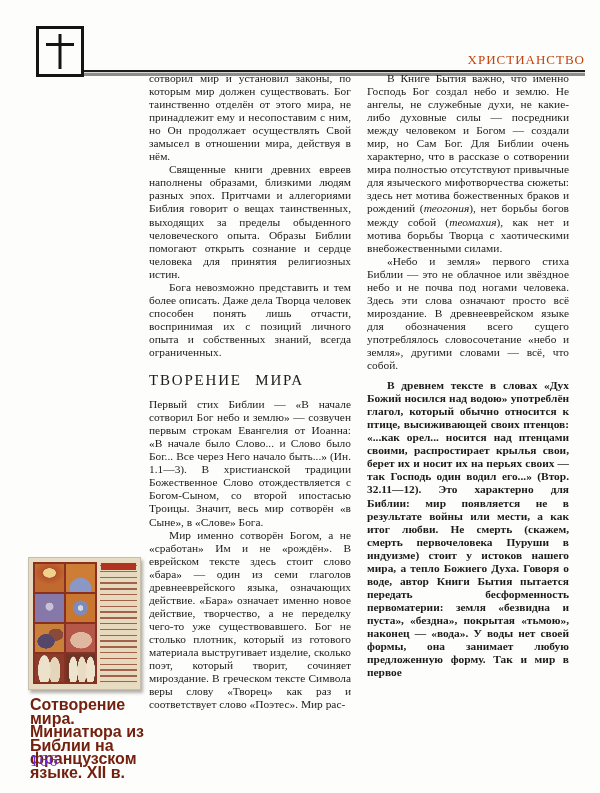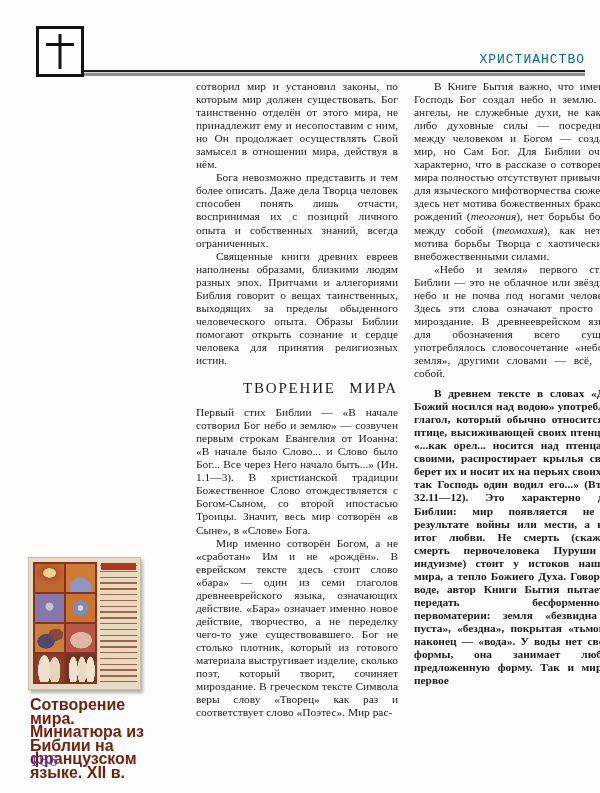--- a/index.html
+++ b/index.html
@@ -22,37 +22,37 @@
     border:3px solid #141414;background:#fdfdfb;z-index:2;
   }
   .cross-v{position:absolute;left:50%;top:5px;width:3px;height:35px;background:#141414;transform:translateX(-50%);}
   .cross-h{position:absolute;top:14px;left:7px;right:7px;height:3px;background:#141414;}
   .header-rule{
     position:absolute;left:84px;top:70px;width:501px;height:6px;
     background:linear-gradient(180deg,var(--rule-dark) 0 2px,#d8d8d8 2px 3px,var(--rule-gray) 3px 6px);
   }
   .page-title{
     position:absolute;top:52px;right:15px;
-    font-family:Liberation Mono, monospace;
-    font-size:13px;letter-spacing:1px;color:#0369a1;
+    font-family:Liberation Serif, serif;
+    font-size:13px;letter-spacing:1px;color:#c2410c;
   }
   
   .col{
-    position:absolute;top:80px;width:202px;
+    position:absolute;top:72px;width:202px;
     font-size:11.4px;line-height:13.05px;text-align:justify;
-    hyphens:auto;margin-left:47px;-webkit-hyphens:auto;
+    hyphens:auto;-webkit-hyphens:auto;
   }
   .col-left{left:149px;}
   .col-right{left:367px;}
   .col p{margin:0;}
   .col p.indent{text-indent:20px;}
   .col p.gap-top{margin-top:7px;font-weight:bold;}
   .section-heading{
     font-size:15px;font-weight:normal;letter-spacing:1.8px;word-spacing:8px;
-    margin:15px 0 11px 0;text-align:right;
+    margin:15px 0 11px 0;text-align:left;
   }
   .col i{}
   
   .figure{
     position:absolute;left:28px;top:557px;width:113px;height:133px;
     background:var(--parchment);
     border:1px solid #c6beac;
     box-shadow:2px 3px 3px rgba(70,60,45,.4);
     box-sizing:border-box;padding:4px 3px 5px 4px;
     display:flex;
@@ -93,22 +93,22 @@
 
 <div class="cross-box">
   <div class="cross-v"></div>
   <div class="cross-h"></div>
 </div>
 <div class="header-rule"></div>
 <div class="page-title">ХРИСТИАНСТВО</div>
 
 <div class="col col-left">
   <p>сотворил мир и установил законы, по которым мир должен существовать. Бог таинственно отделён от этого мира, не принадлежит ему и несопоставим с ним, но Он продолжает осуществлять Свой замысел в отношении мира, действуя в нём.</p>
+  <p class="indent">Священные книги древних евреев наполнены образами, близкими людям разных эпох. Притчами и аллегориями Библия говорит о вещах таинственных, выходящих за пределы обыденного человеческого опыта. Образы Библии помогают открыть сознание и сердце человека для принятия религиозных истин.</p>
   <p class="indent">Бога невозможно представить и тем более описать. Даже дела Творца человек способен понять лишь отчасти, воспринимая их с позиций личного опыта и собственных знаний, всегда ограниченных.</p>
-  <p class="indent">Священные книги древних евреев наполнены образами, близкими людям разных эпох. Притчами и аллегориями Библия говорит о вещах таинственных, выходящих за пределы обыденного человеческого опыта. Образы Библии помогают открыть сознание и сердце человека для принятия религиозных истин.</p>
   <h2 class="section-heading">ТВОРЕНИЕ МИРА</h2>
   <p>Первый стих Библии — «В начале сотворил Бог небо и землю» — созвучен первым строкам Евангелия от Иоанна: «В начале было Слово... и Слово было Бог... Все через Него начало быть...» (Ин. 1.1—3). В христианской традиции Божественное Слово отождествляется с Богом-Сыном, со второй ипостасью Троицы. Значит, весь мир сотворён «в Сыне», в «Слове» Бога.</p>
   <p class="indent">Мир именно сотворён Богом, а не «сработан» Им и не «рождён». В еврейском тексте здесь стоит слово «бара» — один из семи глаголов древнееврейского языка, означающих действие. «Бара» означает именно новое действие, творчество, а не переделку чего-то уже существовавшего. Бог не столько плотник, который из готового материала выстругивает изделие, сколько поэт, который творит, сочиняет мироздание. В греческом тексте Символа веры слову «Творец» как раз и соответствует слово «Поэтес». Мир рас-</p>
 </div>
 
 <div class="col col-right">
   <p class="indent"><span>В Книге Бытия важно, что именно Господь Бог создал небо и землю. Не ангелы, не служебные духи, не какие-либо духовные силы — посредники между человеком и Богом — создали мир, но Сам Бог. Для Библии очень характерно, что в рассказе о сотворении мира полностью отсутствуют привычные для языческого мифотворчества сюжеты: здесь нет мотива божественных браков и рождений (</span><i>теогония</i><span>), нет борьбы богов между собой (</span><i>теомахия</i><span>), как нет и мотива борьбы Творца с хаотическими внебожественными силами.</span></p>
   <p class="indent">«Небо и земля» первого стиха Библии — это не облачное или звёздное небо и не почва под ногами человека. Здесь эти слова означают просто всё мироздание. В древнееврейском языке для обозначения всего сущего употреблялось словосочетание «небо и земля», другими словами — всё, что собой.</p>
   <p class="indent gap-top">В древнем тексте в словах «Дух Божий носился над водою» употреблён глагол, который обычно относится к птице, высиживающей своих птенцов: «...как орел... носится над птенцами своими, распростирает крылья свои, берет их и носит их на перьях своих — так Господь один водил его...» (Втор. 32.11—12). Это характерно для Библии: мир появляется не в результате войны или мести, а как итог любви. Не смерть (скажем, смерть первочеловека Пуруши в индуизме) стоит у истоков нашего мира, а тепло Божиего Духа. Говоря о воде, автор Книги Бытия пытается передать бесформенность первоматерии: земля «безвидна и пуста», «бездна», покрытая «тьмою», наконец — «вода». У воды нет своей формы, она занимает любую предложенную форму. Так и мир в первое</p>
 </div>

